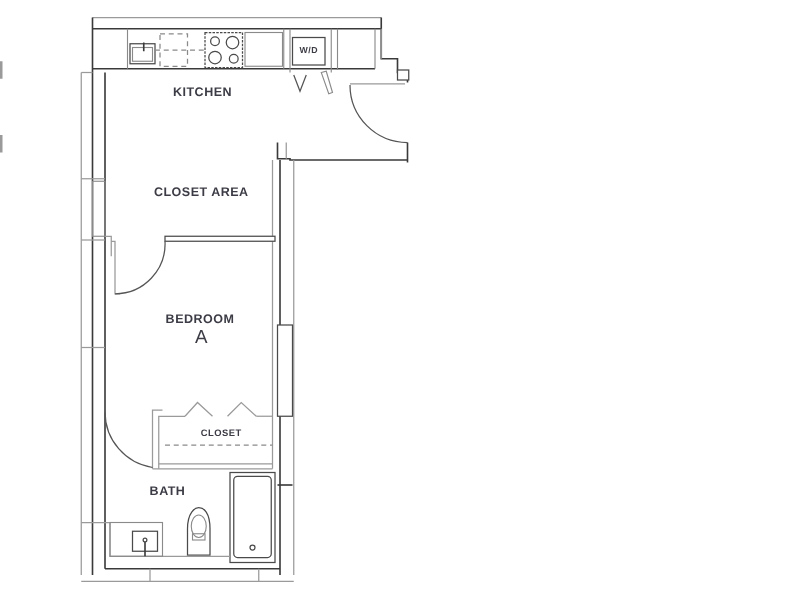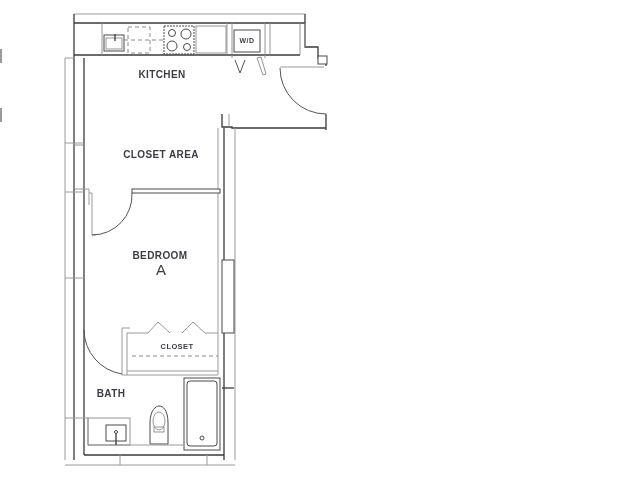--- a/index.html
+++ b/index.html
@@ -147,14 +147,14 @@
 </svg>
 
 <div class="edge-mark" style="top:49px;height:14px;"></div>
 <div class="edge-mark" style="top:108px;height:14px;"></div>
 
 <div class="label lbl-md" style="left:162px;top:69px;">KITCHEN</div>
 <div class="label lbl-md" style="left:161px;top:149px;">CLOSET AREA</div>
 <div class="label lbl-md" style="left:160px;top:250px;">BEDROOM</div>
 <div class="label lbl-big" style="left:161px;top:261px;">A</div>
 <div class="label lbl-sm" style="left:177px;top:342px;">CLOSET</div>
-<div class="label lbl-md" style="left:111px;top:388px;">BATH</div>
+<div class="label lbl-md" style="left:134px;top:388px;">BATH</div>
 <div class="label lbl-xs" style="left:247px;top:37px;">W/D</div>
 
 </body></html>

